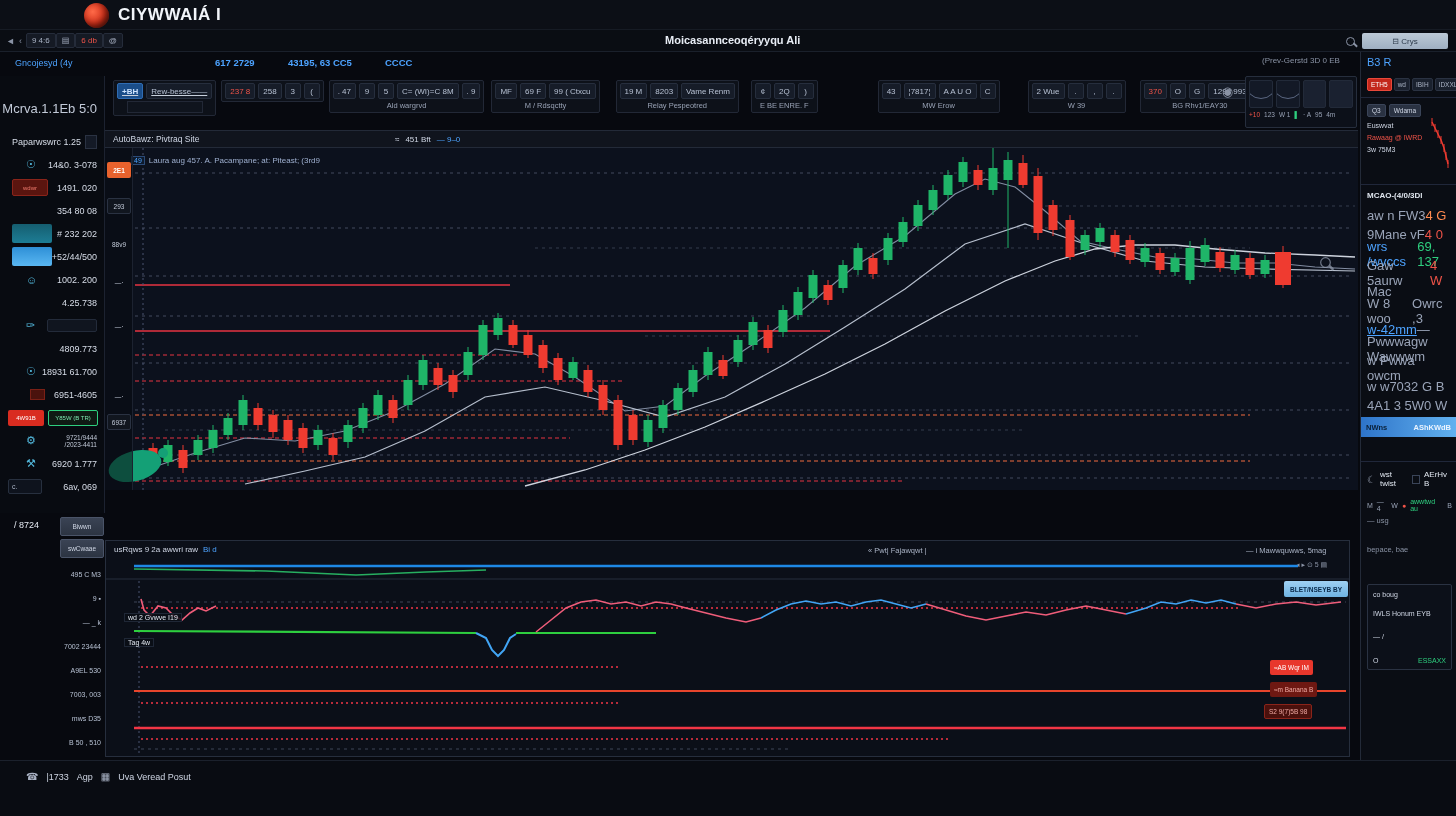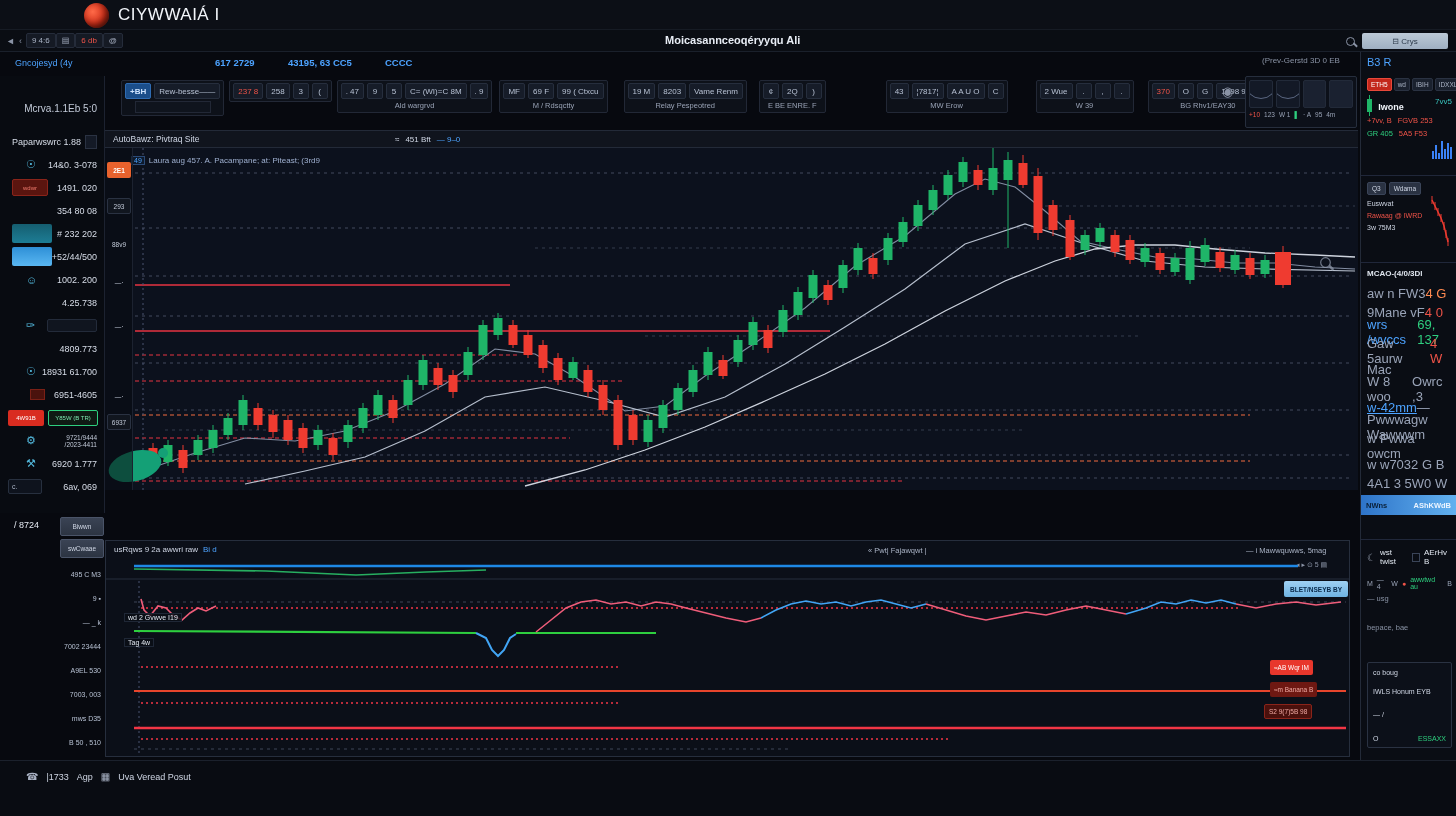--- a/index.html
+++ b/index.html
@@ -4,21 +4,21 @@
 <style>
   *{margin:0;padding:0;box-sizing:border-box}
   html,body{background:#000;font-family:"Liberation Sans",sans-serif}
   #app{position:relative;width:1456px;height:816px;background:#07090f;color:#c8d0dc;overflow:hidden}
 
   
   #titlebar{position:absolute;left:0;top:0;width:100%;height:30px;background:#0c0f16;border-bottom:1px solid #161b24}
   .logo{position:absolute;left:84px;top:3px;width:25px;height:25px;border-radius:50%;
         background:radial-gradient(circle at 35% 35%, #ff6a48, #d2301a 55%, #7e190d 95%);
         box-shadow:inset -3px -3px 6px rgba(0,0,0,.55)}
-  .apptitle{position:absolute;left:118px;top:5px;font-size:17px;font-weight:normal;color:#f2f5fa;letter-spacing:.5px}
+  .apptitle{position:absolute;left:118px;top:5px;font-size:17px;font-weight:bold;color:#f2f5fa;letter-spacing:.5px}
 
   
   #menubar{position:absolute;left:0;top:30px;width:100%;height:22px;background:#0a0d13;border-bottom:1px solid #1a202b;
            display:flex;align-items:center;padding:0 6px;gap:4px}
   .mnav{color:#8a93a5;font-size:9px}
   .mbtn{height:15px;background:#151a24;border:1px solid #252c3a;color:#aab3c5;font-size:8px;display:flex;align-items:center;padding:0 5px;border-radius:2px}
   .mbtn.red{color:#ef5348}
   .mcenter{position:absolute;left:665px;top:4px;font-weight:bold;font-size:11px;color:#e8edf5}
   #mb-right{position:absolute;right:8px;top:3px;display:flex;gap:7px;align-items:center}
   .litebtn{width:86px;height:16px;background:linear-gradient(#bcc9d6,#9fb0c2);border-radius:2px;color:#2c3a4a;font-size:8px;display:flex;align-items:center;justify-content:center}
@@ -46,21 +46,21 @@
   .thumbs{display:flex;gap:3px}
   .thumb{width:24px;height:28px;background:#131926;border:1px solid #222a39;border-radius:2px;position:relative;overflow:hidden}
   .thumb.curve::after{content:"";position:absolute;width:30px;height:30px;left:-5px;top:-14px;border:1px solid #5a6680;border-radius:50%}
   .thumb.lite{background:#1a2130}
   .tstats{display:flex;gap:4px;margin-top:3px;font-size:6.5px;color:#98a2b5}
   .tstats .red{color:#ef5348}.tstats .green{color:#2ecf7f}
 
   
   #sidebar{position:absolute;left:0;top:76px;width:105px;height:437px;border-right:1px solid #1c2230;background:#080b11;padding-top:22px;overflow:hidden}
   .sitem{position:relative;height:21px;margin-bottom:2px;display:flex;align-items:center;justify-content:flex-end;padding-right:7px;font-size:9px;color:#d7dde8}
-  .sitem.hdr{font-size:10px;color:#c2cad8;margin-bottom:12px}
+  .sitem.hdr{font-size:13px;color:#c2cad8;margin-bottom:12px}
   .sic{position:absolute;left:26px;color:#53b9dd;font-size:11px}
   .s-stepper{width:12px;height:14px;background:#141a26;border:1px solid #2a3242;margin-left:4px}
   .s-redbox{position:absolute;left:12px;width:36px;height:17px;background:#5a150f;border:1px solid #8a241a;color:#ef7a6d;font-size:6px;display:flex;align-items:center;justify-content:center;border-radius:2px}
   .s-redsm{position:absolute;left:30px;width:15px;height:11px;background:#4a120d;border:1px solid #7a2016}
   .s-thumb{position:absolute;left:12px;width:40px;height:19px;border-radius:2px}
   .s-thumb.teal{background:linear-gradient(#155e70,#1d7d95)}
   .s-thumb.blue{background:linear-gradient(#2e8fd6,#59b7f2)}
   .s-darkbox{width:50px;height:13px;background:#10151f;border:1px solid #232b3a;border-radius:2px}
   .s-btnred{position:absolute;left:8px;width:36px;height:16px;background:#d92c20;border-radius:2px;color:#fff;font-size:6px;display:flex;align-items:center;justify-content:center}
   .s-btngreen{position:absolute;left:48px;width:50px;height:16px;background:#0f1a14;border:1px solid #2ecf7f;color:#7ce8b0;font-size:6px;display:flex;align-items:center;justify-content:center;border-radius:2px}
@@ -181,21 +181,21 @@
   <div id="linksrow">
     <span class="lr-left">Gncojesyd (4y</span>
     <span class="lr-val" style="left:215px">617 2729</span>
     <span class="lr-val" style="left:288px">43195, 63 CC5</span>
     <span class="lr-val" style="left:385px">CCCC</span>
     <span class="lr-right">(Prev-Gerstd  3D 0 EB</span>
   </div>
 
   <div id="toolbar">
     <div id="toolbar-groups">
-        <div class="tgroup" style="margin-left: 16px;">
+        <div class="tgroup" style="margin-left: 8px; text-decoration: underline;">
           <div class="trow">
             <div class="tbtn blue">+BH</div>
             <div class="tbtn">Rew-besse——</div>
           </div>
           <div class="tstack"></div>
         </div>
         <div class="tgroup" style="margin-left: 5px;">
           <div class="trow">
             <div class="tbtn redt">237 8</div>
             <div class="tbtn">258</div>
@@ -284,21 +284,21 @@
         </div>
     </div>
   </div>
 
   <div id="sidebar">
     <div id="sidebar-items">
         <div class="sitem hdr">
           <span>Mcrva.1.1Eb 5:0</span>
         </div>
         <div class="sitem">
-          <span>Paparwswrc  1.88</span>
+          <span>Paparwswrc  1.25</span>
           <span class="s-stepper"></span>
         </div>
         <div class="sitem">
           <span class="sic">☉</span>
           <span>14&amp;0. 3-078</span>
         </div>
         <div class="sitem">
           <span class="s-redbox">wdwr</span>
           <span>1491. 020</span>
         </div>
@@ -619,43 +619,20 @@
 
   <div id="rightpanel">
     <div class="rp-top">B3 R</div>
     <div id="rp-tabs">
         <div class="rtab hot">ETH5</div>
         <div class="rtab">wd</div>
         <div class="rtab">IBIH</div>
         <div class="rtab">IDXXL</div>
       </div>
 
-    <div class="quote">
-      <div><span class="q-candle"></span>
-        <span class="q-sym">Iwone</span>
-        <span class="teal" style="float:right">7vv5</span>
-      </div>
-      <div class="qrow">
-        <span class="red">+7vv, B</span>
-        <span class="red">FGVB 253</span>
-      </div>
-      <div class="qrow">
-        <span class="green">GR 405</span>
-        <span class="red">5A5 F53</span>
-      </div>
-      <div class="q-hist" id="q-hist">
-          <i style="height: 8px;"></i>
-          <i style="height: 14px;"></i>
-          <i style="height: 6px;"></i>
-          <i style="height: 18px;"></i>
-          <i style="height: 10px;"></i>
-          <i style="height: 16px;"></i>
-          <i style="height: 12px;"></i>
-        </div>
-    </div>
 
     <div class="rp-div"></div>
 
     <div class="mini">
       <div class="mtabs">
         <div class="mtab">Q3</div>
         <div class="mtab">Wdama</div>
       </div>
       <div class="ml">Euswvat</div>
       <div class="ml redt">Rawaag @ IWRD</div>

